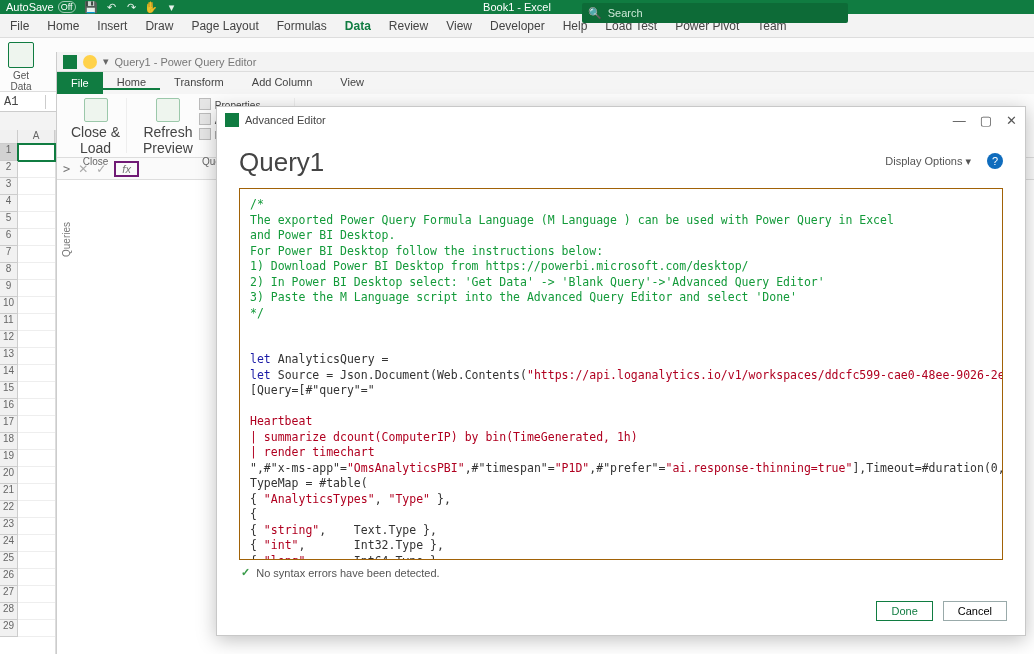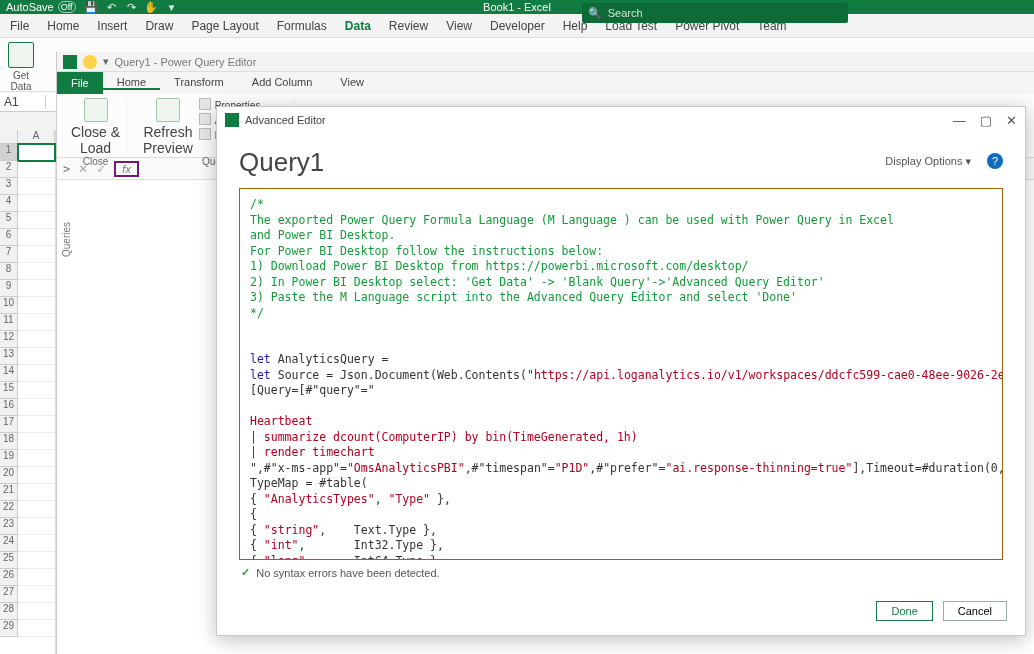--- a/index.html
+++ b/index.html
@@ -18,21 +18,21 @@
 .xl-tabs .tab { cursor: default; }
 .xl-tabs .tab.active { color: #107c41; font-weight: 600; }
 
 
 .xl-ribbon { background: #fcfcfc; height: 54px; border-bottom: 1px solid #ddd; padding: 4px 8px; }
 .xl-ribbon .group { display: inline-flex; flex-direction: column; align-items: center; color: #555; font-size: 10px; gap: 2px; }
 .xl-ribbon .big-icon { width: 26px; height: 26px; background: #eef5ee; border: 1px solid #107c41; border-radius: 2px; }
 
 
 .xl-fbar { height: 20px; background: #fff; border-bottom: 1px solid #ccc; display: flex; align-items: center; }
-.xl-fbar .namebox { width: 46px; padding: 0 4px; border-right: 1px solid #ccc; color: #444; }
+.xl-fbar .namebox { width: 46px; padding: 0 4px; border-right: 1px solid #ccc; color: #444; font-family: Liberation Mono, monospace; }
 
 
 .xl-grid { position: absolute; left: 0; top: 130px; width: 56px; bottom: 0; background: #fff; border-right: 1px solid #ddd; }
 .xl-grid .colhdr { height: 14px; background: #f1f1f1; border-bottom: 1px solid #ccc; display: flex; }
 .xl-grid .colhdr div { flex: 1; text-align: center; font-size: 10px; color: #666; border-right: 1px solid #ccc; }
 .xl-grid .row { height: 17px; display: flex; }
 .xl-grid .rowhdr { width: 18px; background: #f1f1f1; border-right: 1px solid #ccc; border-bottom: 1px solid #ccc; font-size: 10px; color: #666; text-align: center; }
 .xl-grid .cell { flex: 1; border-bottom: 1px solid #eee; }
 .xl-grid .row.sel .rowhdr { background: #d2d2d2; }
 .xl-grid .row.sel .cell { outline: 2px solid #107c41; outline-offset: -1px; }

